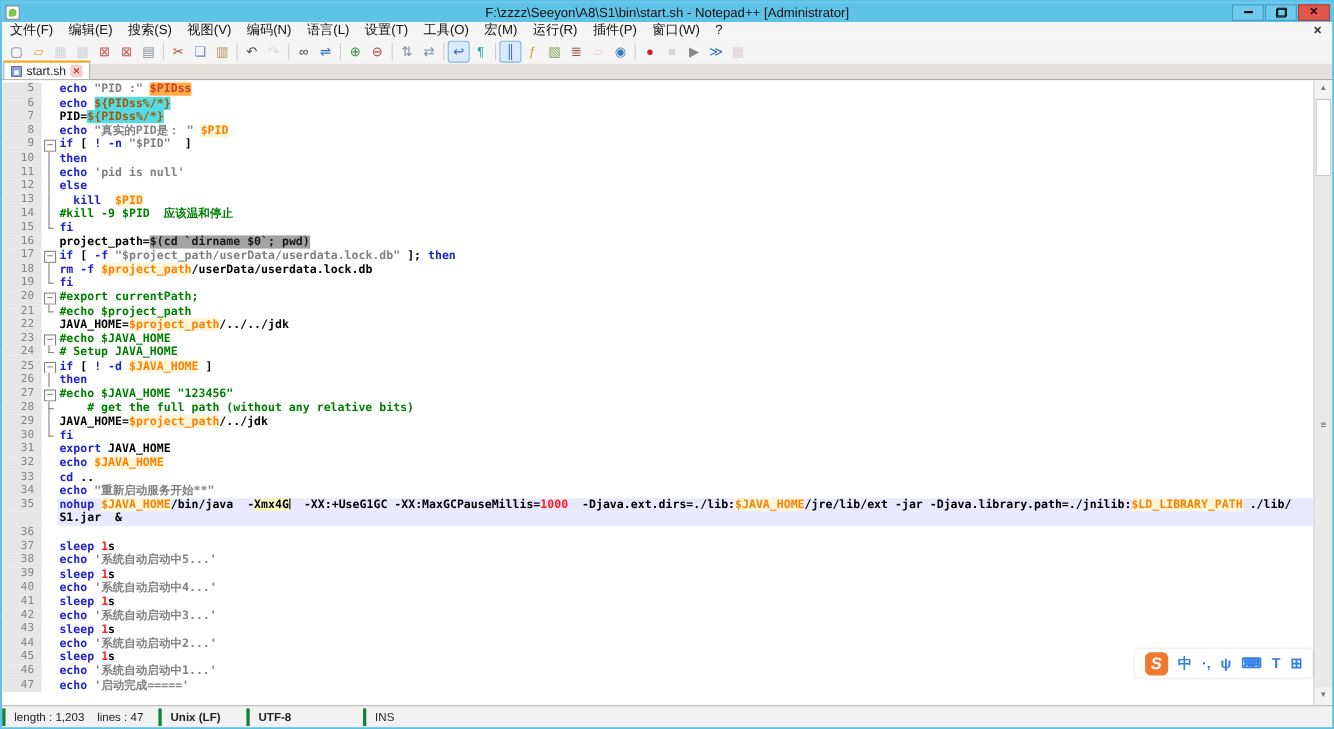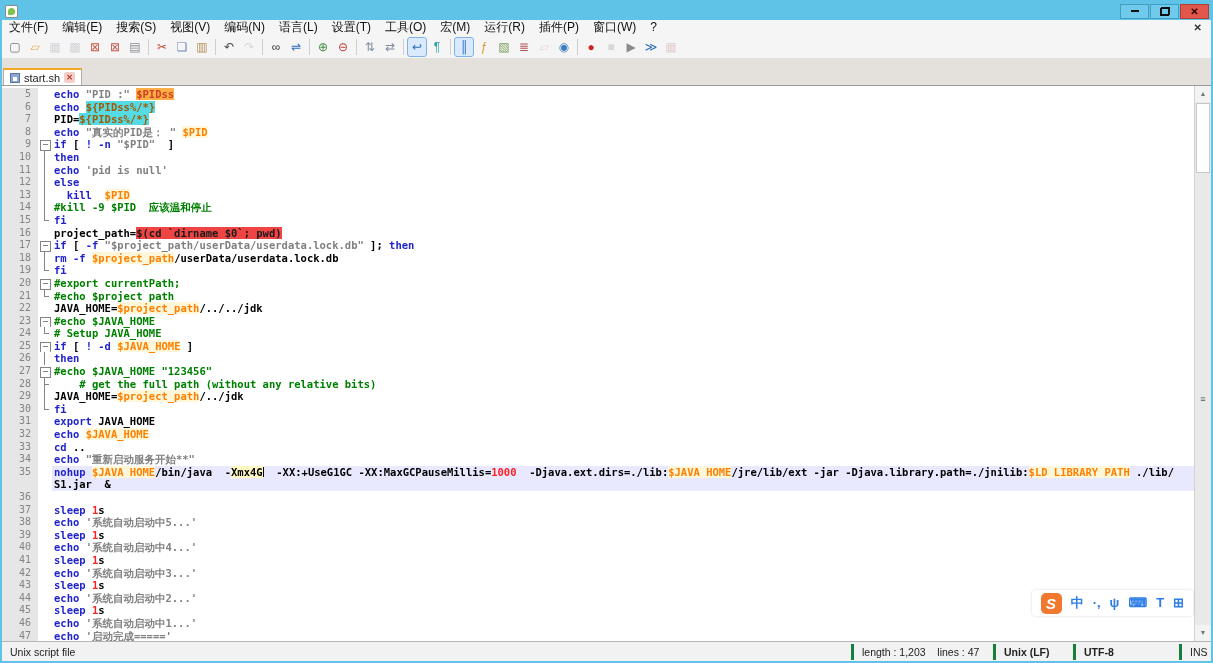--- a/index.html
+++ b/index.html
@@ -26,21 +26,21 @@
   .menu-close{margin-left:auto;padding:0 9px;font-size:10px;color:#333;font-weight:bold;}
 
   
   .toolbar{height:23px;background:#f5f5f5;display:flex;align-items:center;padding-left:3px;flex:none;}
   .tbi{width:18px;height:18px;line-height:18px;text-align:center;font-size:12px;margin:0 1px;border-radius:2px;}
   .tbi.active{background:#d9eafc;outline:1px solid #7fb2e5;}
   .tbi.disabled{opacity:.5;}
   .tsep{width:1px;height:16px;background:#cfcfcf;margin:0 3px;flex:none;}
 
   
-  .tabbar{height:28px;background:#e4e1dc;display:flex;align-items:flex-end;border-bottom:1px solid #9a9a9a;flex:none;padding-left:1px;}
+  .tabbar{height:15px;background:#e4e1dc;display:flex;align-items:flex-end;border-bottom:1px solid #9a9a9a;flex:none;padding-left:1px;}
   .tab{height:17px;background:#fff;border:1px solid #b0b0b0;border-bottom:none;border-top:2px solid #f5a623;display:flex;align-items:center;gap:4px;padding:0 6px;font-size:11px;color:#222;}
   .floppy{width:10px;height:10px;background:#8fa6d0;border:1px solid #5b74a8;position:relative;flex:none;}
   .floppy::after{content:"";position:absolute;left:2px;bottom:1px;right:2px;height:4px;background:#fff;}
   .tab-close{color:#c0392b;background:#f3cfc8;border-radius:2px;font-size:8px;font-weight:bold;width:11px;height:11px;line-height:11px;text-align:center;}
 
   
   .editor{flex:1;position:relative;background:#fff;overflow:hidden;}
   .lines{position:absolute;left:0;top:2px;right:17px;bottom:0;font-family:"DejaVu Sans Mono","Liberation Mono",monospace;font-size:10.5px;font-weight:bold;white-space:pre;}
   .row{display:flex;height:12.6px;line-height:12.6px;}
   .num{width:36px;flex:none;background:#e6e6e6;color:#848484;text-align:right;padding-right:7px;font-size:10px;font-weight:normal;}
@@ -57,21 +57,21 @@
   .fold-box::after{content:"";position:absolute;left:5px;top:6px;width:5px;height:1px;background:#848484;}
 
   .seg-k{color:#2123cc;}
   .seg-p{color:#000;}
   .seg-s{color:#808080;}
   .seg-c{color:#008000;}
   .seg-d{color:#ff1f1f;}
   .seg-v{color:#ff8000;background:#fdf6d9;}
   .seg-h{color:#cc4125;background:#ffad47;}
   .seg-m{color:#a35a00;background:#55dbe5;}
-  .seg-b{color:#1a1a1a;background:#ef4444;}
+  .seg-b{color:#1a1a1a;background:#a3a3a3;}
   .seg-sel{color:#000;background:#fef9c3;}
   .seg-caret{display:inline-block;width:1px;height:10px;background:#000;vertical-align:-1px;}
 
   
   .scrollbar{position:absolute;right:0;top:0;bottom:0;width:17px;background:#e9e9e9;border-left:1px solid #d2d2d2;}
   .sb-btn{position:absolute;left:0;right:0;height:16px;text-align:center;color:#777;font-size:7px;line-height:16px;background:#f3f3f3;}
   .sb-up{top:0;}
   .sb-down{bottom:0;}
   .sb-thumb{position:absolute;top:17px;height:70px;left:1px;right:1px;background:#ffffff;border:1px solid #c8c8c8;}
   .sb-grip{position:absolute;top:308px;left:0;right:0;text-align:center;color:#555;font-size:9px;line-height:10px;}
@@ -91,20 +91,21 @@
   .st5{width:106px;flex:none;font-weight:bold;}
   .st6{width:32px;flex:none;}
 </style>
 </head>
 <body>
 
 <div class="window">
 
   <div class="titlebar">
     <span class="np-icon"></span>
+    <span class="title">F:\zzzz\Seeyon\A8\S1\bin\start.sh - Notepad++ [Administrator]</span>
     <span class="winbtns">
       <span class="wbtn">
           <span class="min-glyph"></span>
         </span>
       <span class="wbtn">
           <span class="max-glyph"></span>
         </span>
       <span class="wbtn close">
           <span>✕</span>
         </span>
@@ -197,20 +198,19 @@
           <span class="ime-ic">·,</span>
           <span class="ime-ic">ψ</span>
           <span class="ime-ic">⌨</span>
           <span class="ime-ic">T</span>
           <span class="ime-ic">⊞</span>
         </span>
     </div>
   </div>
 
   <div class="statusbar">
-    <span class="st st1">Unix script file</span>
     <span class="st st2">length : 1,203    lines : 47</span>
     <span class="st st4">Unix (LF)</span>
     <span class="st st5">UTF-8</span>
     <span class="st st6">INS</span>
   </div>
 
 </div>
 
 </body></html>

